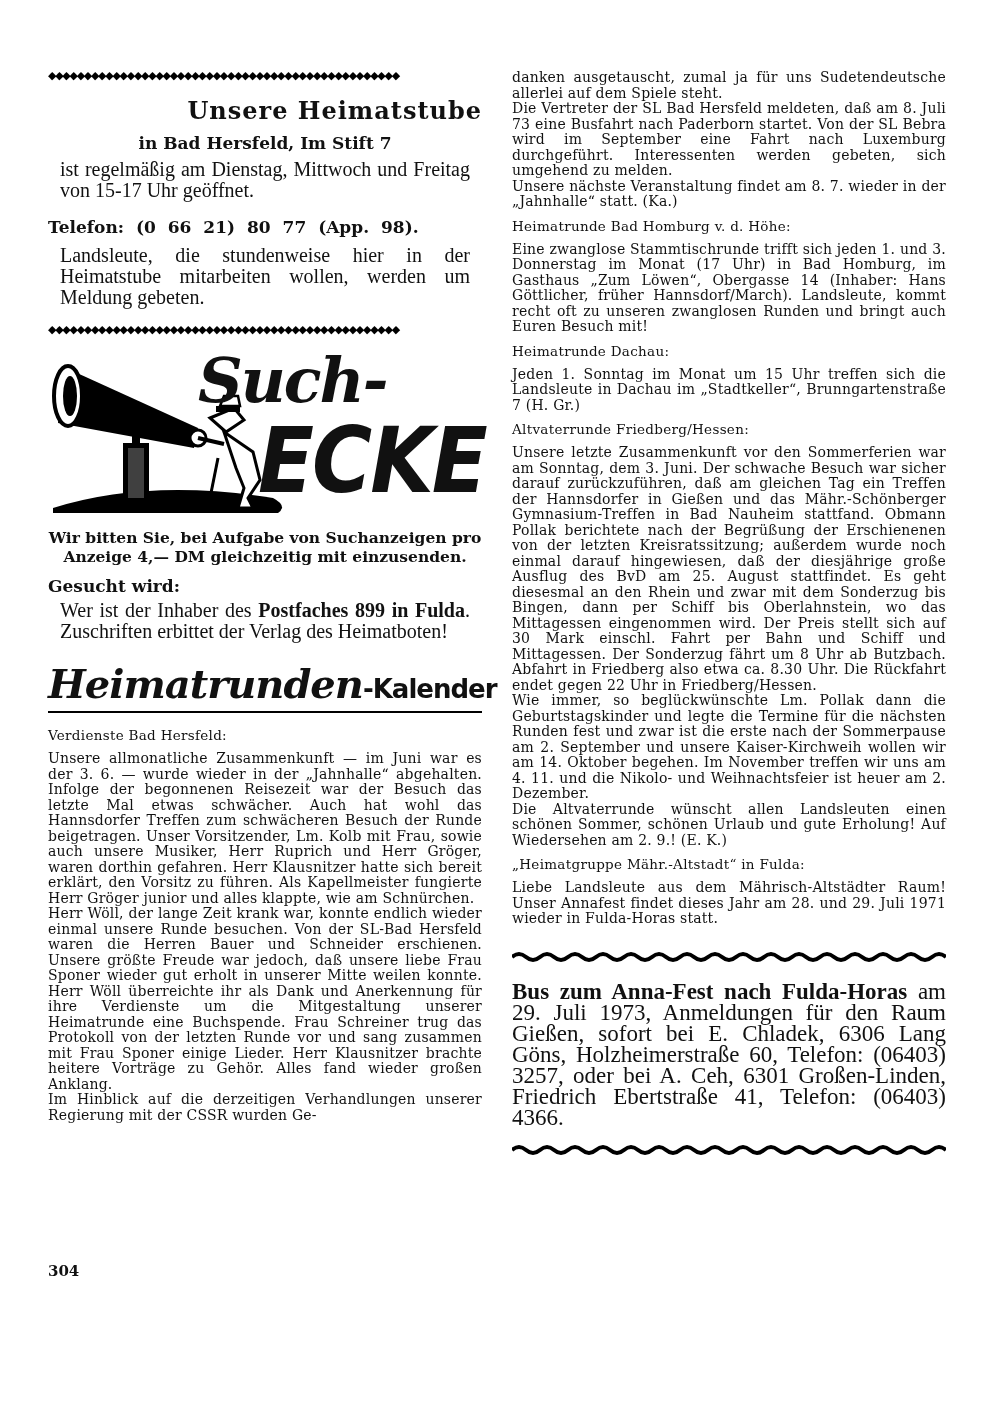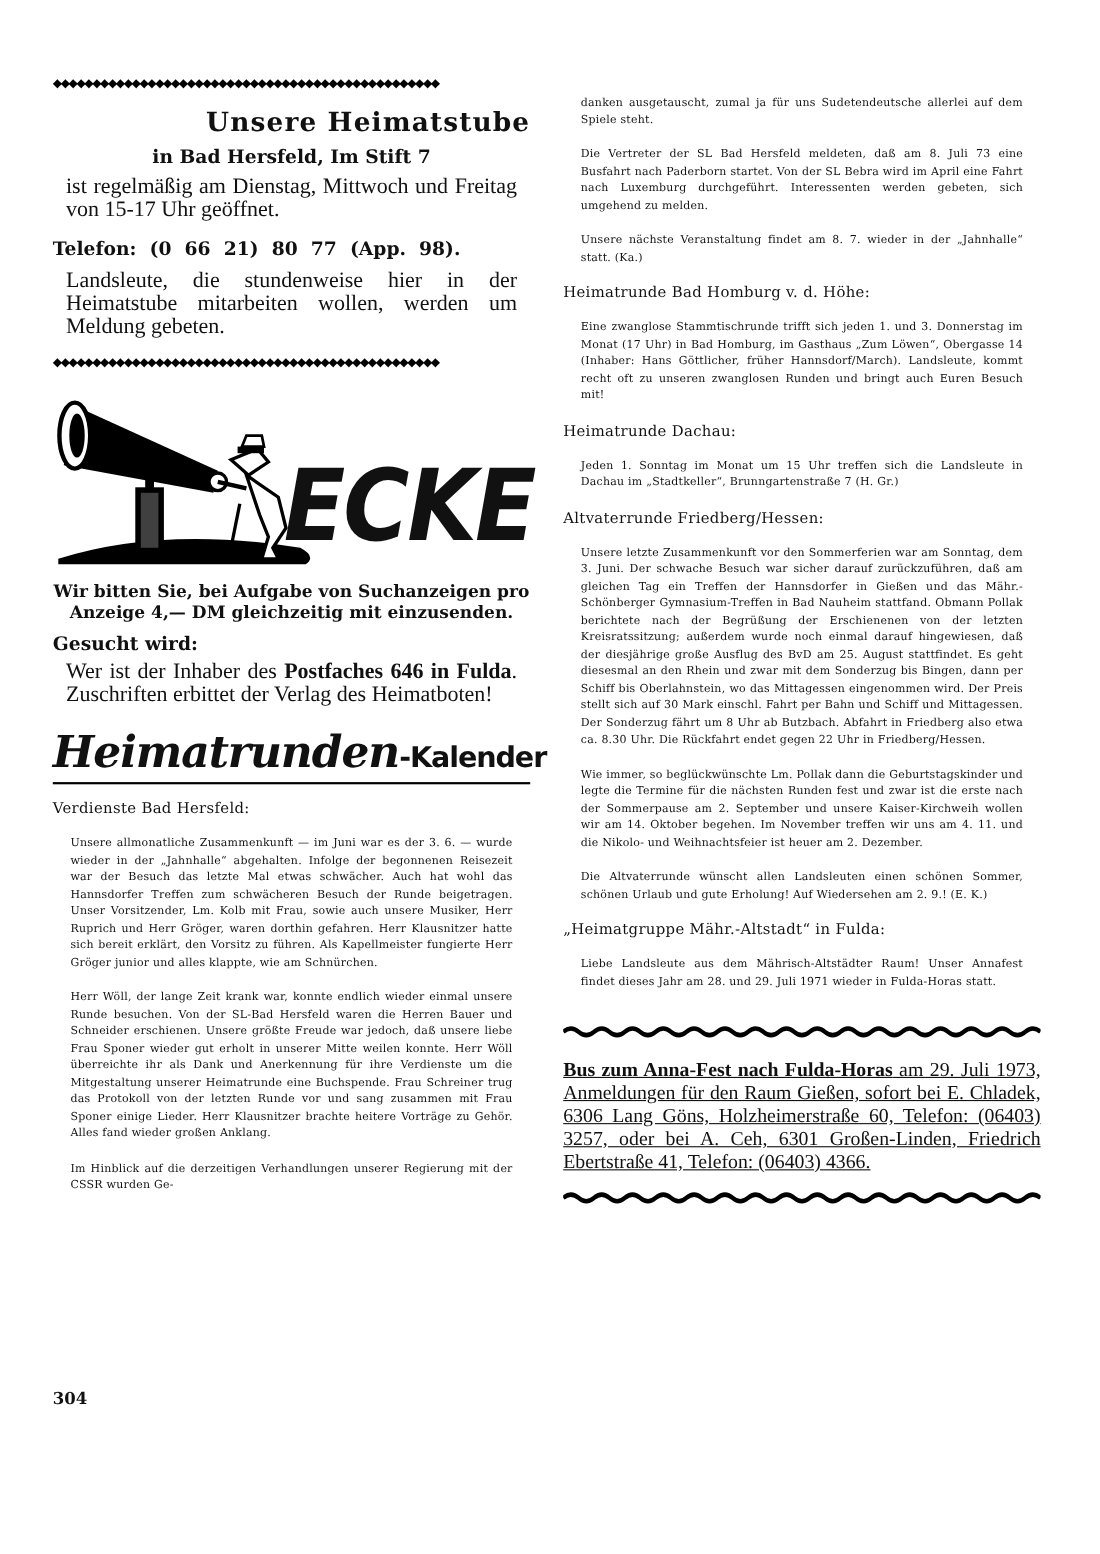--- a/index.html
+++ b/index.html
@@ -14,24 +14,24 @@
   .p-lg b { font-weight: bold; }
   .tel { font-family: "DejaVu Serif", serif; font-weight: bold; font-size: 17px; margin: 16px 0 8px; word-spacing: 6px; }
   .graphic { height: 170px; position: relative; margin: 12px 0 10px; }
   .notice { font-family: "DejaVu Serif", serif; font-weight: bold; font-size: 15.5px; line-height: 19px; text-align: center; margin: 0 0 10px; }
   .subhead { font-family: "DejaVu Serif", serif; font-weight: bold; font-size: 17px; margin: 10px 0 4px; }
   .kalender { margin: 18px 0 4px; white-space: nowrap; }
   .kal-script { font-family: "DejaVu Serif", serif; font-style: italic; font-weight: bold; font-size: 40px; letter-spacing: -1px; }
   .kal-plain { font-family: "DejaVu Sans", sans-serif; font-weight: bold; font-size: 26px; letter-spacing: -1px; }
   .rule { border-top: 2px solid #000; margin: 2px 0 14px; }
   .sec-h { font-family: "DejaVu Serif", serif; font-weight: normal; font-size: 13.5px; margin: 0 0 8px; letter-spacing: 0.3px; }
-  .p-sm { font-family: "DejaVu Serif", serif; font-size: 10px; line-height: 15.5px; margin: 16px; text-align: justify; letter-spacing: 0.2px; }
+  .p-sm { font-family: "DejaVu Serif", serif; font-size: 14px; line-height: 15.5px; margin: 0; text-align: justify; letter-spacing: 0.2px; }
   .block { margin-bottom: 8px; }
   .waves { height: 12px; margin: 16px 0 14px; }
-  .bus { font-family: "Liberation Serif", serif; font-size: 18px; line-height: 21px; text-align: justify; margin: 0; text-decoration: underline; }
+  .bus { font-family: "Liberation Serif", serif; font-size: 23px; line-height: 21px; text-align: justify; margin: 0; }
   .bus b { font-weight: bold; }
   .pagenum { position: absolute; left: 48px; top: 1262px; font-family: "DejaVu Serif", serif; font-weight: bold; font-size: 15px; }
 </style>
 </head>
 <body>
 
 <div class="col left">
 
   <div class="diamonds">◆◆◆◆◆◆◆◆◆◆◆◆◆◆◆◆◆◆◆◆◆◆◆◆◆◆◆◆◆◆◆◆◆◆◆◆◆◆◆◆◆◆◆◆◆◆◆◆◆</div>
 
@@ -62,46 +62,47 @@
       <ellipse cx="22" cy="48" rx="7" ry="20" fill="#000"></ellipse>
       <circle cx="150" cy="90" r="8" fill="#fff" stroke="#000" stroke-width="3"></circle>
 
       <path d="M162 70 L186 60 L196 72 L178 84 Z" fill="#fff" stroke="#000" stroke-width="3"></path>
       <rect x="168" y="58" width="24" height="6" fill="#000"></rect>
       <path d="M172 58 L176 48 L190 48 L192 58 Z" fill="#fff" stroke="#000" stroke-width="2.5"></path>
       <path d="M176 84 L205 104 L212 132 L200 150 L205 160 L190 160 L196 140 L188 120 Z" fill="#fff" stroke="#000" stroke-width="3"></path>
       <path d="M150 90 L176 96" stroke="#000" stroke-width="4"></path>
       <line x1="170" y1="110" x2="160" y2="160" stroke="#000" stroke-width="3"></line>
     </svg>
+    <div style="position:absolute;left:150px;top:-4px;font-family:'DejaVu Serif',serif;font-style:italic;font-weight:bold;font-size:62px;letter-spacing:-2px;">Such-</div>
     <div style="position:absolute;left:210px;top:64px;font-family:'DejaVu Sans',sans-serif;font-style:italic;font-weight:bold;font-size:82px;letter-spacing:-2px;line-height:90px;transform:scaleY(1.1);transform-origin:top left;">ECKE</div>
   </div>
 
   <p class="notice">Wir bitten Sie, bei Aufgabe von Suchanzeigen pro Anzeige 4,— DM gleichzeitig mit einzusenden.</p>
 
   <div class="subhead">Gesucht wird:</div>
-  <p class="p-lg"><span>Wer ist der Inhaber des </span><b>Postfaches 646 in Fulda</b><span>. Zuschriften erbittet der Verlag des Heimatboten!</span></p>
+  <p class="p-lg"><span>Wer ist der Inhaber des </span><b>Postfaches 899 in Fulda</b><span>. Zuschriften erbittet der Verlag des Heimatboten!</span></p>
 
   <div class="kalender">
     <span class="kal-script">Heimatrunden</span><span class="kal-plain">-Kalender</span>
   </div>
   <div class="rule"></div>
 
   <div class="block">
     <div class="sec-h">Verdienste Bad Hersfeld:</div>
     <p class="p-sm">Unsere allmonatliche Zusammenkunft — im Juni war es der 3. 6. — wurde wieder in der „Jahnhalle“ abgehalten. Infolge der begonnenen Reisezeit war der Besuch das letzte Mal etwas schwächer. Auch hat wohl das Hannsdorfer Treffen zum schwächeren Besuch der Runde beigetragen. Unser Vorsitzender, Lm. Kolb mit Frau, sowie auch unsere Musiker, Herr Ruprich und Herr Gröger, waren dorthin gefahren. Herr Klausnitzer hatte sich bereit erklärt, den Vorsitz zu führen. Als Kapellmeister fungierte Herr Gröger junior und alles klappte, wie am Schnürchen.</p>
     <p class="p-sm">Herr Wöll, der lange Zeit krank war, konnte endlich wieder einmal unsere Runde besuchen. Von der SL-Bad Hersfeld waren die Herren Bauer und Schneider erschienen. Unsere größte Freude war jedoch, daß unsere liebe Frau Sponer wieder gut erholt in unserer Mitte weilen konnte. Herr Wöll überreichte ihr als Dank und Anerkennung für ihre Verdienste um die Mitgestaltung unserer Heimatrunde eine Buchspende. Frau Schreiner trug das Protokoll von der letzten Runde vor und sang zusammen mit Frau Sponer einige Lieder. Herr Klausnitzer brachte heitere Vorträge zu Gehör. Alles fand wieder großen Anklang.</p>
     <p class="p-sm">Im Hinblick auf die derzeitigen Verhandlungen unserer Regierung mit der CSSR wurden Ge-</p>
   </div>
 </div>
 
 <div class="col right">
 
   <div class="block">
     <p class="p-sm">danken ausgetauscht, zumal ja für uns Sudetendeutsche allerlei auf dem Spiele steht.</p>
-    <p class="p-sm">Die Vertreter der SL Bad Hersfeld meldeten, daß am 8. Juli 73 eine Busfahrt nach Paderborn startet. Von der SL Bebra wird im April eine Fahrt nach Luxemburg durchgeführt. Interessenten werden gebeten, sich umgehend zu melden.</p>
+    <p class="p-sm">Die Vertreter der SL Bad Hersfeld meldeten, daß am 8. Juli 73 eine Busfahrt nach Paderborn startet. Von der SL Bebra wird im September eine Fahrt nach Luxemburg durchgeführt. Interessenten werden gebeten, sich umgehend zu melden.</p>
     <p class="p-sm">Unsere nächste Veranstaltung findet am 8. 7. wieder in der „Jahnhalle“ statt. (Ka.)</p>
   </div>
 
   <div class="block">
     <div class="sec-h">Heimatrunde Bad Homburg v. d. Höhe:</div>
     <p class="p-sm">Eine zwanglose Stammtischrunde trifft sich jeden 1. und 3. Donnerstag im Monat (17 Uhr) in Bad Homburg, im Gasthaus „Zum Löwen“, Obergasse 14 (Inhaber: Hans Göttlicher, früher Hannsdorf/March). Landsleute, kommt recht oft zu unseren zwanglosen Runden und bringt auch Euren Besuch mit!</p>
   </div>
 
   <div class="block">
     <div class="sec-h">Heimatrunde Dachau:</div>

